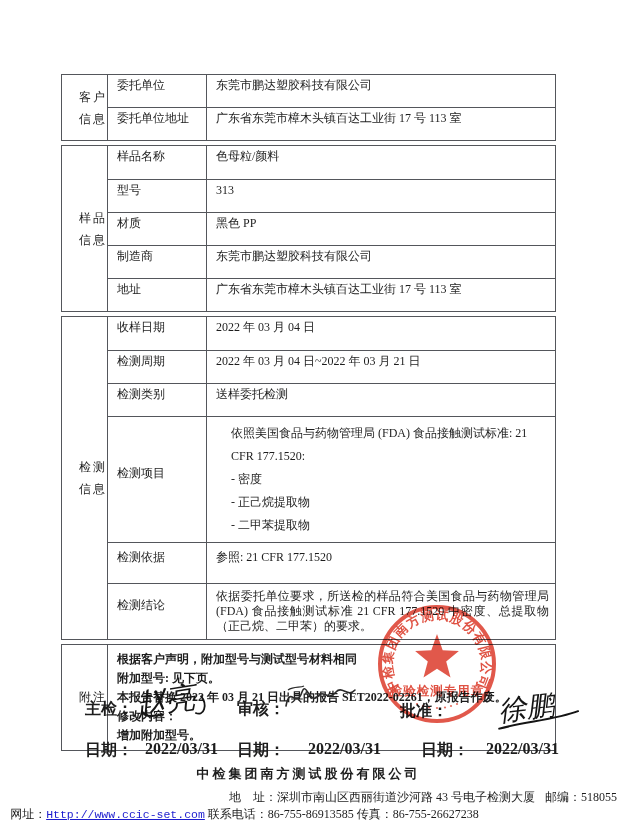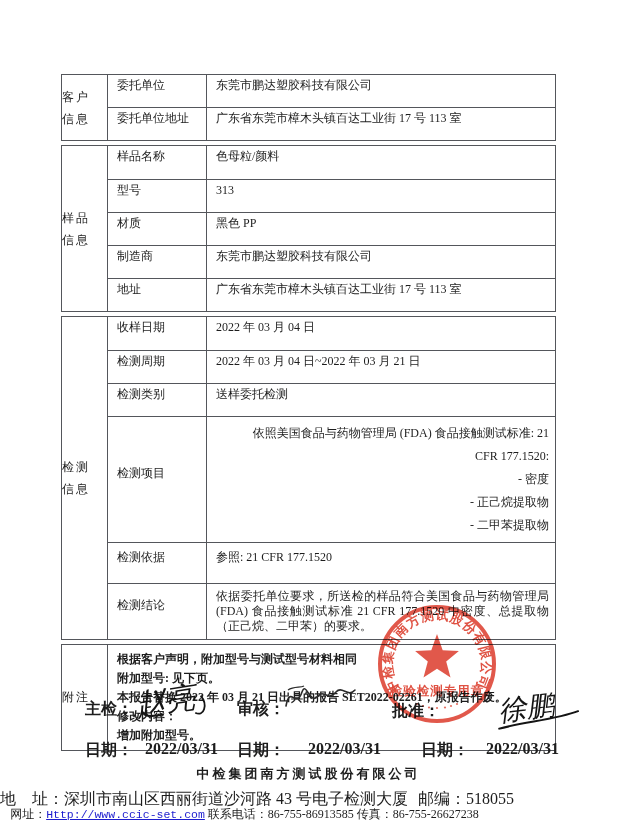--- a/index.html
+++ b/index.html
@@ -10,38 +10,38 @@
   
   .header{position:absolute;left:60px;top:16px;width:497px;height:52px;display:flex;align-items:center;}
   .logo{width:50px;height:50px;flex:0 0 50px;}
   .report-title{margin-left:14px;font-weight:bold;font-size:13.5px;letter-spacing:3px;white-space:nowrap;}
   .report-no{margin-left:58px;font-weight:bold;font-size:13px;white-space:nowrap;}
   .page-indicator{margin-left:auto;font-weight:bold;font-size:13px;letter-spacing:2px;white-space:nowrap;}
   
   .tables{position:absolute;left:61px;top:74px;width:495px;}
   table{border-collapse:collapse;width:495px;margin:0 0 4px 0;table-layout:fixed;}
   td{border:1px solid #54565b;font-size:12px;padding:2px 6px 14px 9px;vertical-align:middle;line-height:1.35;}
-  td.sec{text-align:left;padding:2px 0;letter-spacing:2px;line-height:22px;}
+  td.sec{text-align:right;padding:2px 0;letter-spacing:2px;line-height:22px;}
   tr.h33{height:33px;} tr.h24{height:24px;}
-  .cell-project{padding:5px 6px 5px 24px;text-align:right;}
+  .cell-project{padding:5px 6px 5px 24px;}
   .cell-project div{line-height:23px;}
   .cell-basis{height:24px;}
   .cell-conclusion{padding:5px 6px 5px 9px;line-height:15px;text-align:justify;}
   .cell-notes{padding:5px 6px 5px 9px;vertical-align:middle;font-weight:bold;}
   .cell-notes div{line-height:19px;}
   
   .abs{position:absolute;white-space:nowrap;}
   .role-label,.date-label,.date-value{font-size:16px;font-weight:bold;}
   .sig-svg{position:absolute;overflow:visible;}
   .sig-text{font-family:"DejaVu Serif","Liberation Serif",serif;font-style:italic;fill:#141414;}
   
   .stamp{position:absolute;left:371px;top:598px;width:132px;height:132px;mix-blend-mode:multiply;opacity:0.93;}
   
   .footer-company{position:absolute;left:0;top:765px;width:617px;text-align:center;font-weight:bold;font-size:13px;letter-spacing:3px;}
-  .footer-line1{position:absolute;left:0;top:789px;width:617px;text-align:left;font-size:16px;}
+  .footer-line1{position:absolute;left:0;top:789px;width:617px;text-align:right;font-size:12px;}
   .footer-line2{position:absolute;left:0;top:806px;width:489px;text-align:center;font-size:12px;}
   .weblink{color:#1d1dce;text-decoration:underline;font-family:"Liberation Mono","DejaVu Sans Mono",monospace;font-size:11.5px;}
   .sp{display:inline-block;width:10px;}
 </style>
 </head>
 <body>
 
 <div class="page">
 
 
@@ -161,21 +161,21 @@
           <div>修改内容：</div>
           <div>增加附加型号。</div>
         </td>
       </tr>
     </tbody>
       </table>
   </div>
 
   <div class="abs role-label" style="left:85px;top:699px;">主检：</div>
   <div class="abs role-label" style="left:237px;top:699px;">审核：</div>
-  <div class="abs role-label" style="left:392px;top:701px;">批准：</div>
+  <div class="abs role-label" style="left:400px;top:701px;">批准：</div>
 
   <svg class="sig-svg" style="left:127px;top:670px;" width="92" height="56" viewBox="0 0 92 56">
     <g transform="rotate(-9 46 30)">
       <text class="sig-text" x="8" y="40" font-size="30">赵亮</text>
       <path d="M66 46 C74 52 80 40 74 30" fill="none" stroke="#141414" stroke-width="1.8"></path>
     </g>
   </svg>
 
   <svg class="sig-svg" style="left:280px;top:676px;" width="80" height="42" viewBox="0 0 80 42">
     <path d="M6 30 C10 8 16 34 22 16 C26 4 30 30 38 20 C44 13 48 26 56 16 C62 9 68 22 75 14" fill="none" stroke="#2b2b2b" stroke-width="1.6" stroke-linecap="round"></path>

